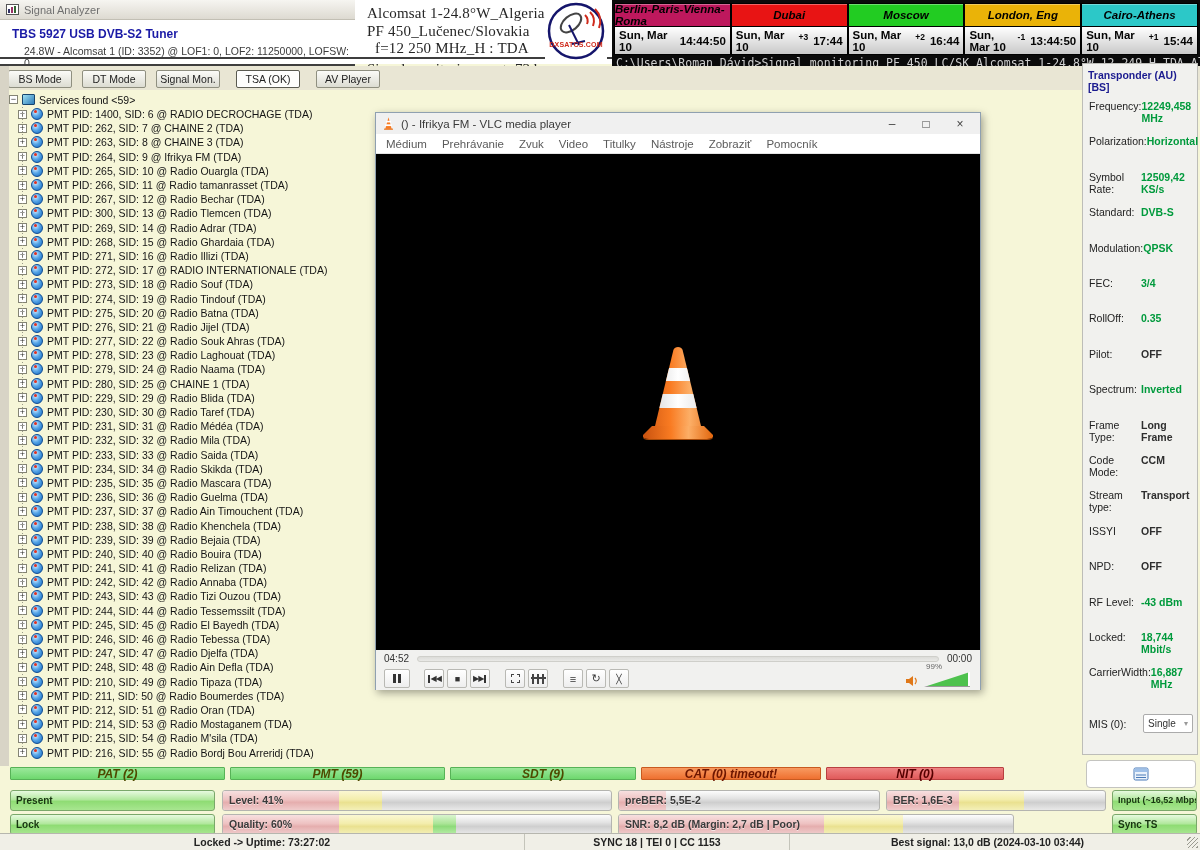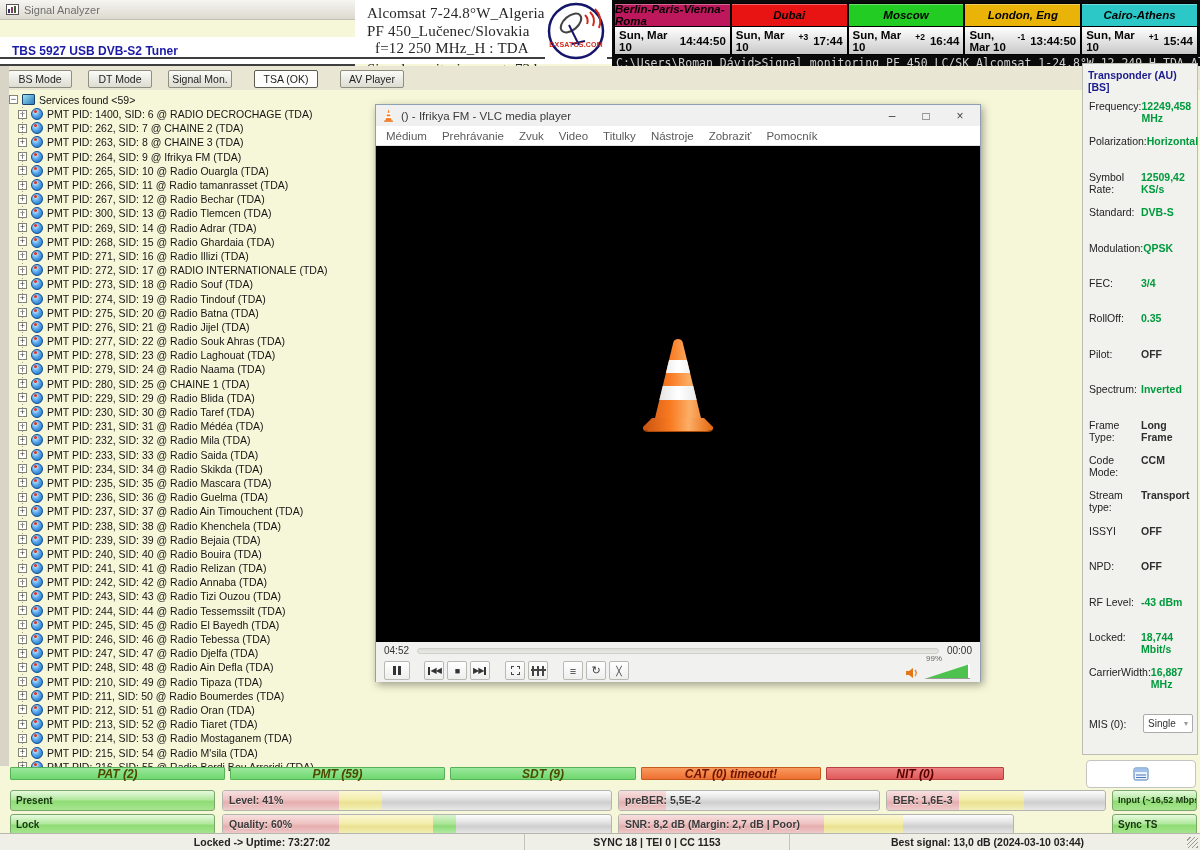--- a/index.html
+++ b/index.html
@@ -4,21 +4,21 @@
 <style>
   * { margin:0; padding:0; box-sizing:border-box; }
   html,body { width:1200px; height:850px; font-family:"Liberation Sans",sans-serif; }
   #screen { position:relative; width:1200px; height:850px; background:#f6f6d8; overflow:hidden; }
 
   
   .titlebar { position:absolute; left:0; top:0; width:355px; height:20px;
     background:linear-gradient(180deg,#f6f5f1,#dddad1); border-bottom:1px solid #c2bfb4;
     display:flex; align-items:center; gap:5px; padding-left:6px; }
   .titlebar-text { font-size:11px; color:#6f6f6f; }
-  .tuner-panel { position:absolute; left:0; top:20px; width:355px; height:44px; background:#ffffff;margin-top:17px; }
+  .tuner-panel { position:absolute; left:0; top:20px; width:355px; height:44px; background:#ffffff; }
   .tuner-name { position:absolute; left:12px; top:7px; font-size:12px; font-weight:bold; color:#1a1aa6; }
   .tuner-info { position:absolute; left:24px; top:25px; font-size:10.5px; color:#3c3c3c; }
 
   
   .center-header { position:absolute; left:355px; top:0; width:257px; height:64px; background:#ffffff;
     font-family:"Liberation Serif",serif; color:#262626; }
   .hdr-line { position:absolute; left:12px; font-size:15px; letter-spacing:.2px; white-space:nowrap; }
   .hdr-rule { position:absolute; left:0; top:57px; width:612px; height:2px; background:#3e3e3e; }
   .signal-monitoring { position:absolute; left:367px; top:61px; font-family:"Liberation Serif",serif;
     font-size:15px; color:#262626; white-space:nowrap; }
@@ -38,21 +38,21 @@
     border-bottom:1px solid #000; box-shadow:inset 0 1px 0 rgba(255,255,255,.35); }
   .clock-time { flex:1; background:linear-gradient(180deg,#ffffff,#c9c9c9); display:flex;
     align-items:center; padding:0 4px; font-size:11.5px; font-weight:bold; color:#050505; }
   .clock-date { flex:1; }
   .clock-offset { font-size:8.5px; font-weight:bold; position:relative; top:-4px; margin-right:5px; }
   .cmdline { position:absolute; left:4px; top:56px; width:580px; font-family:"DejaVu Sans Mono",monospace;
     font-size:11.5px; color:#cfcfcf; white-space:nowrap; }
 
   
   .tab-band { position:absolute; left:0; top:66px; width:1200px; height:24px; background:#e9e6d4; }
-  .tabs { position:absolute; left:8px; top:70px; display:flex; gap:16px; }
+  .tabs { position:absolute; left:8px; top:70px; display:flex; gap:10px; }
   .tab { width:64px; height:18px; font-size:10.5px; color:#222; text-align:center; line-height:16px;
     background:linear-gradient(180deg,#fbfbf8,#dcdcd2); border:1px solid #8f8f80; border-radius:2px; cursor:default; }
   .tab.active { background:#fdfdfb; border:1px solid #5a5a50; box-shadow:0 0 0 1px #fff inset; margin:0 6px; }
 
   
   .gutter { position:absolute; left:0; top:66px; width:9px; height:700px; background:#d8d4c6; }
   .tree { position:absolute; left:9px; top:92px; width:360px; }
   .tree-root { display:flex; align-items:center; height:15px; gap:4px; font-size:10.5px; color:#111; }
   .tree-items { position:relative; }
   .tree-vline { position:absolute; left:13px; top:0; bottom:6px; width:1px;
@@ -63,21 +63,21 @@
     line-height:6px; text-align:center; color:#333; flex:0 0 auto; }
   .tv-icon { width:13px; height:11px; border:1px solid #17456f; border-radius:1px;
     background:linear-gradient(135deg,#9fe0f2,#2a7ab8); flex:0 0 auto; }
   .svc-icon { width:12px; height:12px; border-radius:50%; flex:0 0 auto; position:relative;
     background:radial-gradient(circle at 35% 30%,#d6ecff 0%,#56a6e8 45%,#1163bc 100%);
     border:1px solid #0d4a94; }
   .svc-icon::after { content:""; position:absolute; left:2px; top:1px; width:3px; height:3px;
     border-radius:50%; background:#e03020; }
 
   
-  .vlc { position:absolute; left:375px; top:104px; width:606px; height:578px; background:#ec4899;
+  .vlc { position:absolute; left:375px; top:112px; width:606px; height:578px; background:#ec4899;
     border:1px solid #8fa0b0; box-shadow:2px 3px 8px rgba(0,0,0,.35); }
   .vlc-titlebar { height:21px; background:#f0f0f0; display:flex; align-items:center; gap:6px; padding:0 6px; }
   .vlc-title { font-size:11.5px; color:#3a3a3a; flex:1; }
   .vlc-winbtn { width:28px; text-align:center; font-size:12px; color:#444; cursor:default; }
   .vlc-menubar { height:20px; background:#ffffff; display:flex; align-items:center; gap:15px;
     padding-left:10px; border-bottom:1px solid #e4e4e4; }
   .vlc-menu-item { font-size:11.5px; color:#5b5b5b; cursor:default; }
   .vlc-video { height:496px; background:#000; position:relative; }
   .vlc-cone { position:absolute; left:50%; top:48%; transform:translate(-50%,-50%); }
   .vlc-seekrow { height:17px; display:flex; align-items:center; gap:8px; padding:0 8px; background:#f1f1ef; }
@@ -160,21 +160,21 @@
       </svg>
     <span class="titlebar-text">Signal Analyzer</span>
   </div>
   <div class="tuner-panel">
     <div class="tuner-name">TBS 5927 USB DVB-S2 Tuner</div>
     <div class="tuner-info">24.8W - Alcomsat 1 (ID: 3352) @ LOF1: 0, LOF2: 11250000, LOFSW: 0</div>
   </div>
   <div class="top-divider"></div>
 
   <div class="center-header">
-    <div class="hdr-line" style="top:5px">Alcomsat 7-24.8°W_Algeria</div>
+    <div class="hdr-line" style="top:5px">Alcomsat 1-24.8°W_Algeria</div>
     <div class="hdr-line" style="top:23px">PF 450_Lučenec/Slovakia</div>
     <div class="hdr-line" style="top:40px;left:20px">f=12 250 MHz_H : TDA</div>
   </div>
   <div class="hdr-rule"></div>
   <div class="signal-monitoring">Signal monitoring per t=73 h</div>
 
   <div class="logo">
     <svg width="62" height="60" viewBox="0 0 62 60">
       <circle cx="31" cy="30" r="27" fill="#ffffff" stroke="#15156b" stroke-width="2.5"></circle>
       <ellipse cx="26" cy="22" rx="12" ry="7" transform="rotate(-40 26 22)" fill="none" stroke="#444" stroke-width="2"></ellipse>
@@ -458,25 +458,20 @@
         </div>
         <div class="tree-row">
           <span class="plusbox">+</span>
           <span class="svc-icon"></span>
           <span>PMT PID: 211, SID: 50 @ Radio Boumerdes (TDA)</span>
         </div>
         <div class="tree-row">
           <span class="plusbox">+</span>
           <span class="svc-icon"></span>
           <span>PMT PID: 212, SID: 51 @ Radio Oran (TDA)</span>
-        </div>
-        <div class="tree-row">
-          <span class="plusbox">+</span>
-          <span class="svc-icon"></span>
-          <span>PMT PID: 213, SID: 52 @ Radio Tiaret (TDA)</span>
         </div>
         <div class="tree-row">
           <span class="plusbox">+</span>
           <span class="svc-icon"></span>
           <span>PMT PID: 214, SID: 53 @ Radio Mostaganem (TDA)</span>
         </div>
         <div class="tree-row">
           <span class="plusbox">+</span>
           <span class="svc-icon"></span>
           <span>PMT PID: 215, SID: 54 @ Radio M'sila (TDA)</span>

